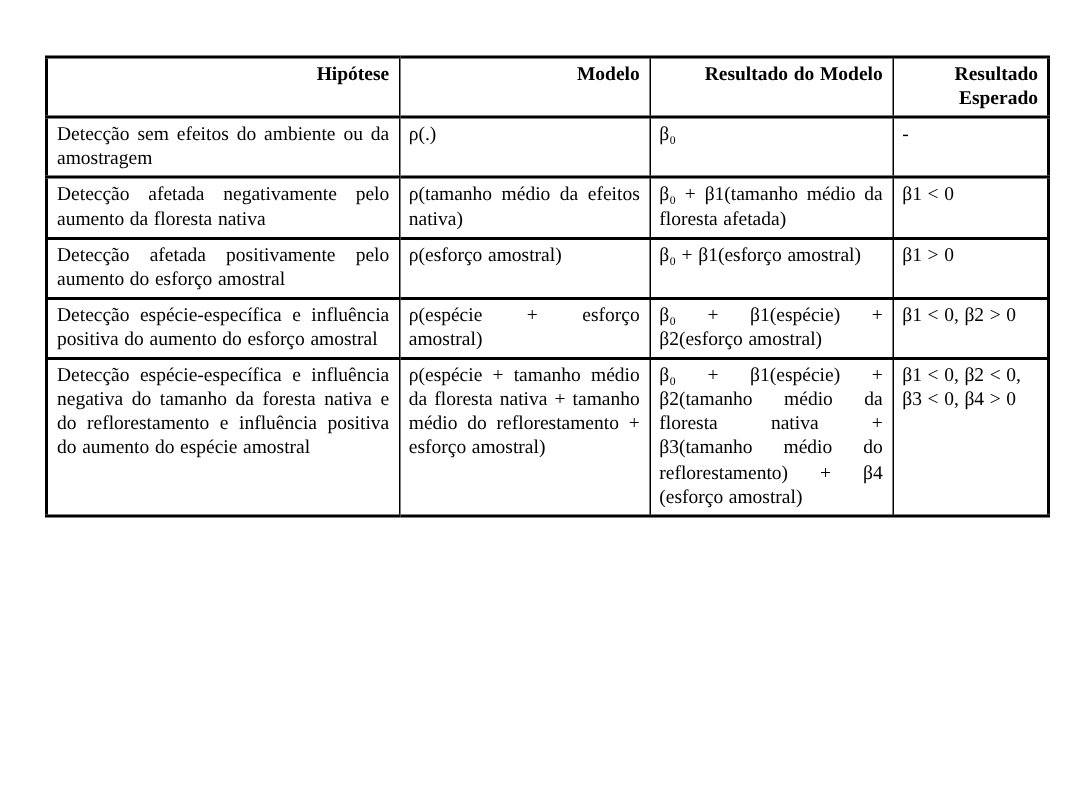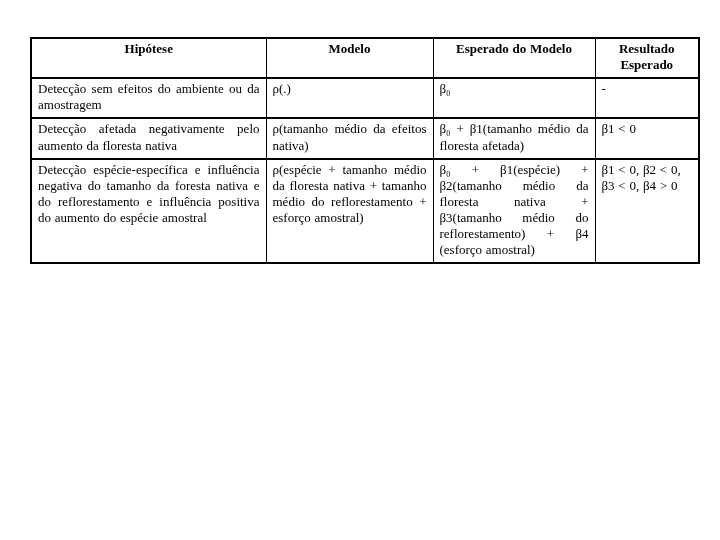--- a/index.html
+++ b/index.html
@@ -35,21 +35,21 @@
     border-top: 2px solid #000000;
     border-bottom: 2px solid #000000;
     vertical-align: top;
     padding: 2px 6px 4px 6px;
     font-size: 13px;
     line-height: 1.24;
     word-spacing: 0.5px;
   }
   table.hyp-table th {
     font-weight: bold;
-    text-align: center;
+    text-align: right;
     height: 32px;
   }
   table.hyp-table td {
     text-align: justify;
   }
   table.hyp-table td.col-resultado {
     text-align: left;
   }
 </style>
 </head>
@@ -60,38 +60,50 @@
     <colgroup>
       <col style="width:235px">
       <col style="width:167px">
       <col style="width:162px">
       <col style="width:104px">
     </colgroup>
     <thead>
       <tr>
         <th>Hipótese</th>
         <th>Modelo</th>
-        <th>Esperado do Modelo</th>
+        <th>Resultado do Modelo</th>
         <th>Resultado Esperado</th>
       </tr>
     </thead>
     <tbody>
       <tr>
         <td>Detecção sem efeitos do ambiente ou da amostragem</td>
         <td>ρ(.)</td>
         <td>β₀</td>
         <td class="col-resultado">-</td>
       </tr>
       <tr>
         <td>Detecção afetada negativamente pelo aumento da floresta nativa</td>
         <td>ρ(tamanho médio da efeitos nativa)</td>
         <td>β₀ + β1(tamanho médio da floresta afetada)</td>
         <td class="col-resultado">β1 &lt; 0</td>
       </tr>
       <tr>
+        <td>Detecção afetada positivamente pelo aumento do esforço amostral</td>
+        <td>ρ(esforço amostral)</td>
+        <td>β₀ + β1(esforço amostral)</td>
+        <td class="col-resultado">β1 &gt; 0</td>
+      </tr>
+      <tr>
+        <td>Detecção espécie-específica e influência positiva do aumento do esforço amostral</td>
+        <td>ρ(espécie + esforço amostral)</td>
+        <td>β₀ + β1(espécie) + β2(esforço amostral)</td>
+        <td class="col-resultado">β1 &lt; 0, β2 &gt; 0</td>
+      </tr>
+      <tr>
         <td>Detecção espécie-específica e influência negativa do tamanho da foresta nativa e do reflorestamento e influência positiva do aumento do espécie amostral</td>
         <td>ρ(espécie + tamanho médio da floresta nativa + tamanho médio do reflorestamento + esforço amostral)</td>
         <td>β₀ + β1(espécie) + β2(tamanho médio da floresta nativa + β3(tamanho médio do reflorestamento) + β4 (esforço amostral)</td>
         <td class="col-resultado">β1 &lt; 0, β2 &lt; 0, β3 &lt; 0, β4 &gt; 0</td>
       </tr>
     </tbody>
   </table>
 </div>
 
 </body></html>

